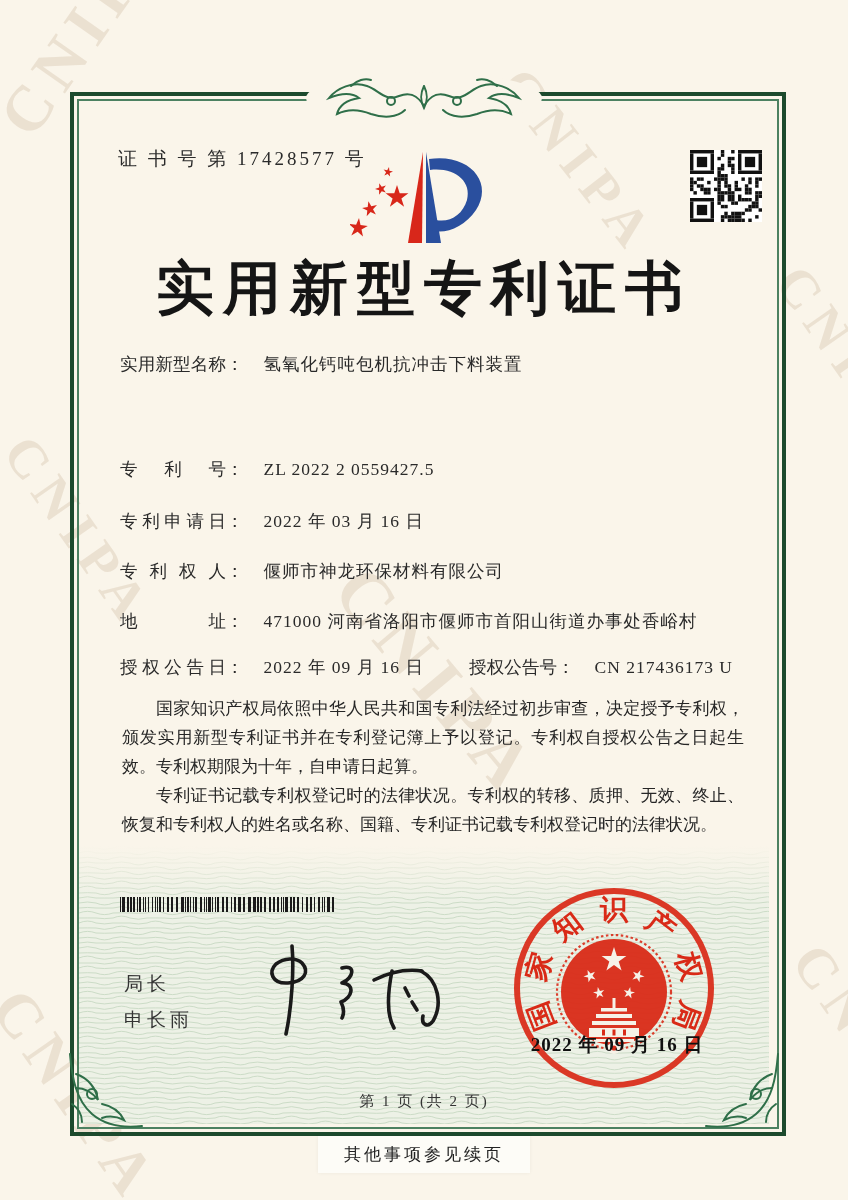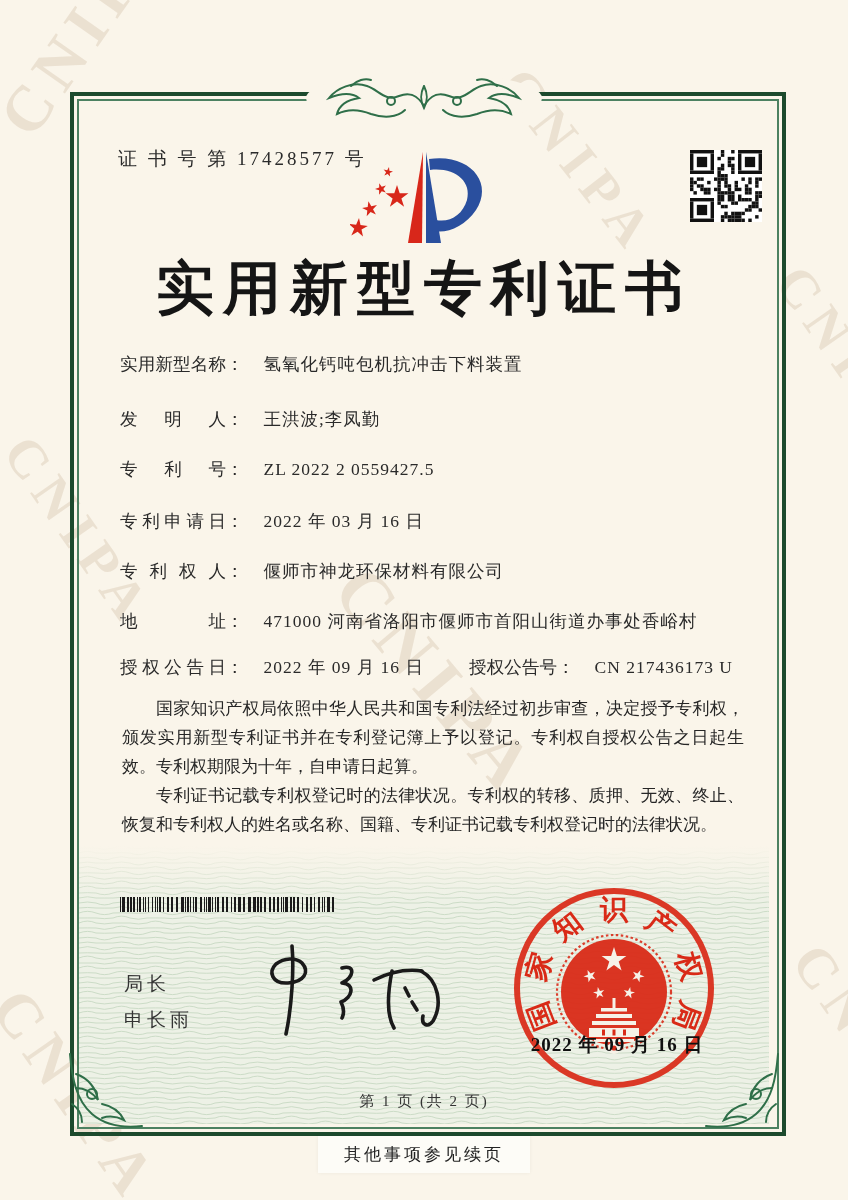--- a/index.html
+++ b/index.html
@@ -323,23 +323,20 @@
           <rect x="51.42857142857142" y="68.57142857142857" width="3.4285714285714284" height="3.4285714285714284"></rect>
           <rect x="58.285714285714285" y="68.57142857142857" width="3.4285714285714284" height="3.4285714285714284"></rect>
         </g>
     </svg>
 
     <div class="title">实用新型专利证书</div>
 
     <div class="frow" style="top:352px">
       <span class="flabel">实用新型名称</span><span class="fcolon">：</span><span class="fvalue">氢氧化钙吨包机抗冲击下料装置</span>
     </div>
-    <div class="frow" style="top:407px">
-      <span class="flabel">发明人</span><span class="fcolon">：</span><span class="fvalue">王洪波;李凤勤</span>
-    </div>
     <div class="frow" style="top:457px">
       <span class="flabel">专利号</span><span class="fcolon">：</span><span class="fvalue">ZL 2022 2 0559427.5</span>
     </div>
     <div class="frow" style="top:509px">
       <span class="flabel">专利申请日</span><span class="fcolon">：</span><span class="fvalue">2022 年 03 月 16 日</span>
     </div>
     <div class="frow" style="top:559px">
       <span class="flabel">专利权人</span><span class="fcolon">：</span><span class="fvalue">偃师市神龙环保材料有限公司</span>
     </div>
     <div class="frow" style="top:609px">

